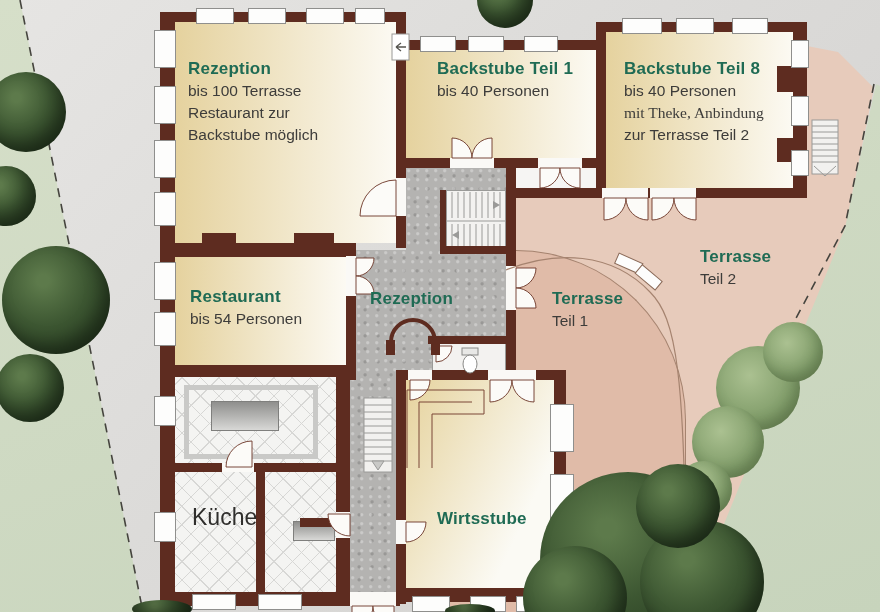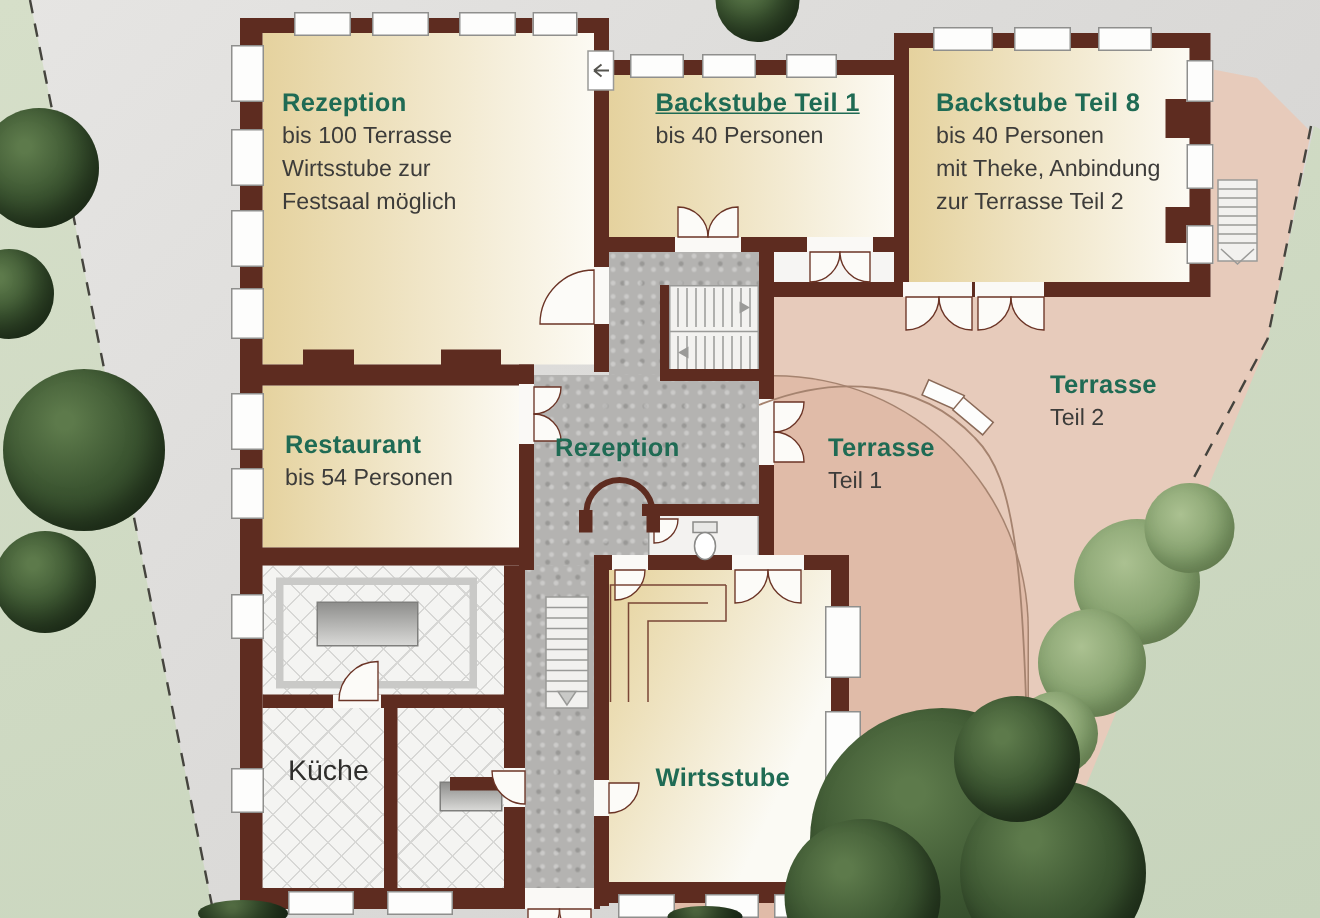--- a/index.html
+++ b/index.html
@@ -17,21 +17,21 @@
     background-image:radial-gradient(circle at 30% 30%,rgba(255,255,255,.30) 1px,transparent 2.2px),
                      radial-gradient(circle at 70% 60%,rgba(82,82,80,.28) 1px,transparent 2.2px);
     background-size:9px 9px,13px 13px;}
   .tiles{background-color:#f4f4f2;
     background-image:repeating-linear-gradient(45deg,#d7d7d5 0 1px,transparent 1px 13px),
                      repeating-linear-gradient(-45deg,#d7d7d5 0 1px,transparent 1px 13px);}
   .whiteroom{background:#f3f2f0;border:1px solid #9a9a98;}
   .counter{background:linear-gradient(180deg,#8f8f8d,#d8d8d6);border:1px solid #7f7f7d;}
   .title{font-weight:bold;font-size:17px;color:var(--heading);letter-spacing:.2px;line-height:22px;white-space:nowrap;}
   .sub{font-size:15.5px;color:var(--text);line-height:22px;white-space:nowrap;}
-  .kueche-label{font-size:19px;color:#2f2e2c;white-space:nowrap;}
+  .kueche-label{font-size:23px;color:#2f2e2c;white-space:nowrap;}
   .tdark{border-radius:50%;background:radial-gradient(circle at 38% 32%,#5d7a4b 6%,#3d5732 45%,#2a4023 78%,#223520);
          box-shadow:inset -8px -10px 16px rgba(0,0,0,.35);}
   .bushl{border-radius:50%;background:radial-gradient(circle at 40% 35%,#abc191,#819d6a 60%,#68804f);
          box-shadow:inset -5px -7px 12px rgba(40,60,30,.25);}
   .teil1blob{background:var(--terrace1);border-top:1px solid #a5836f;border-right:1px solid #a5836f;
              border-radius:0 170px 0 0;}
   svg{overflow:visible;}
 </style>
 </head>
 <body>
@@ -203,31 +203,31 @@
     </g>
     <g>
       <rect x="392" y="34" width="17" height="26" fill="#ffffff" stroke="#9a9a98" stroke-width="1"></rect>
       <path d="M406,47 H396 M396,47 l5,-4 M396,47 l5,4" fill="none" stroke="#55544f" stroke-width="1.3"></path>
     </g>
   </svg>
 
   <div style="left:188px;top:58px;">
     <div class="title" style="position:static;">Rezeption</div>
     <div class="sub" style="position:static;">bis 100 Terrasse</div>
-    <div class="sub" style="position:static;">Wirtsstube zur</div>
-    <div class="sub" style="position:static;">Festsaal möglich</div>
+    <div class="sub" style="position:static;">Restaurant zur</div>
+    <div class="sub" style="position:static;">Backstube möglich</div>
   </div>
   <div style="left:437px;top:58px;">
-    <div class="title" style="position:static;text-decoration:underline;">Backstube Teil 1</div>
+    <div class="title" style="position:static;">Backstube Teil 1</div>
     <div class="sub" style="position:static;">bis 40 Personen</div>
   </div>
   <div style="left:624px;top:58px;">
     <div class="title" style="position:static;">Backstube Teil 8</div>
     <div class="sub" style="position:static;">bis 40 Personen</div>
-    <div class="sub" style="position:static;">mit Theke, Anbindung</div>
+    <div class="sub" style="position:static;font-family:Liberation Serif, serif;">mit Theke, Anbindung</div>
     <div class="sub" style="position:static;">zur Terrasse Teil 2</div>
   </div>
   <div style="left:190px;top:286px;">
     <div class="title" style="position:static;">Restaurant</div>
     <div class="sub" style="position:static;">bis 54 Personen</div>
   </div>
   <div class="title" style="left:370px;top:288px;">Rezeption</div>
   <div style="left:552px;top:288px;">
     <div class="title" style="position:static;">Terrasse</div>
     <div class="sub" style="position:static;">Teil 1</div>

